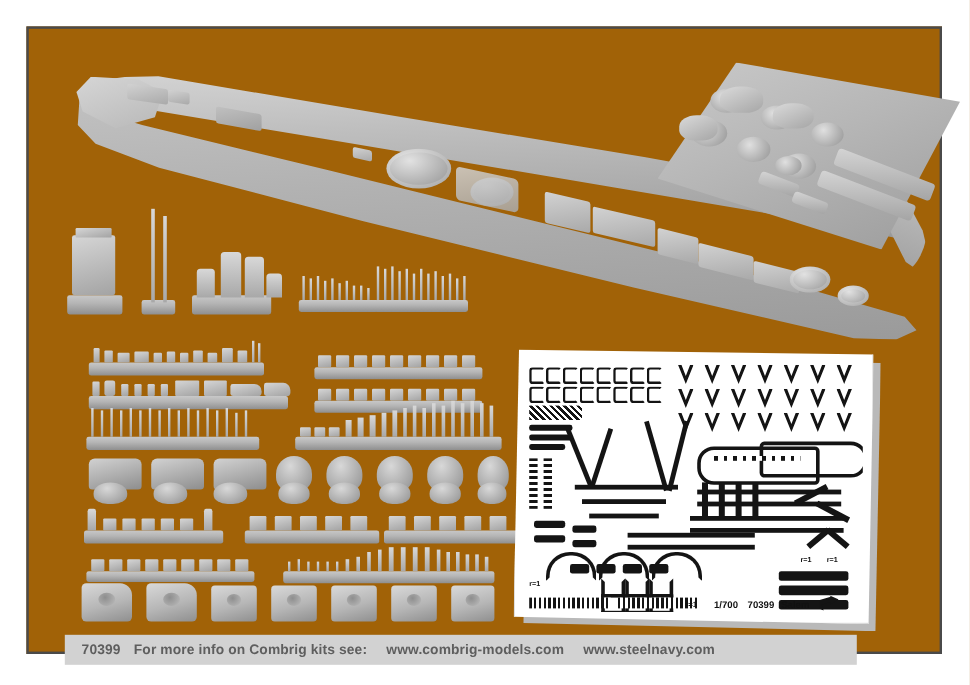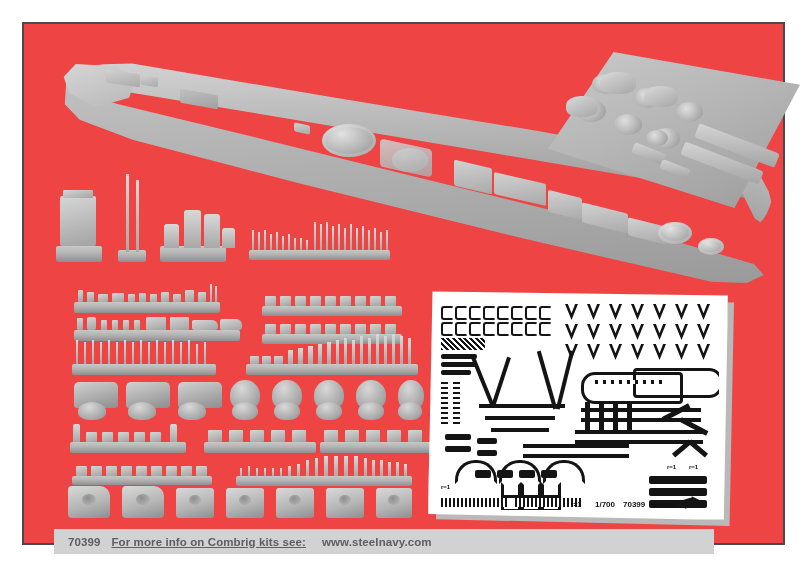--- a/index.html
+++ b/index.html
@@ -1,20 +1,20 @@
 <!DOCTYPE html>
 <html><head>
 <meta charset="utf-8">
 <style>
   html,body{margin:0;padding:0;background:#ffffff;}
   body{width:808px;height:571px;overflow:hidden;font-family:"Liberation Sans",sans-serif;}
   #page{position:relative;width:808px;height:571px;background:#ffffff;}
 
   
-  #frame{position:absolute;left:22px;top:22px;width:763px;height:523px;border:2px solid #4a4a4a;box-sizing:border-box;background:#ef4444;}
+  #frame{position:absolute;left:22px;top:22px;width:763px;height:523px;border:2px solid #4a4a4a;box-sizing:border-box;background:#a16207;}
 
   
   #hull-wrap{position:absolute;left:30px;top:32px;width:725px;height:232px;}
   .hull-body{position:absolute;left:8px;top:6px;width:706px;height:222px;}
   .hull-deck{
     position:absolute;left:0;top:0;width:700px;height:150px;
     background:linear-gradient(178deg,#d3d3d3 0%,#bfbfbf 30%,#a8a8a8 70%,#949494 100%);
     clip-path:polygon(0.4% 9%,2.6% 3.5%,6% 1.5%,10% 1.0%,38% 23%,68% 46%,88% 63%,97% 72%,99.6% 79%,100% 87%,98% 91%,86% 80%,62% 61%,30% 36%,8% 19%,1.6% 13%);
   }
   .hull-side{
@@ -70,21 +70,21 @@
   .cbrk{position:absolute;width:9px;height:10px;border:2px solid #141414;border-radius:3px;border-right-color:transparent;}
   .ladder{position:absolute;background:repeating-linear-gradient(90deg,#141414 0 2px,#ffffff 2px 4px);}
   .pe-label{position:absolute;font-family:"Liberation Sans",sans-serif;font-weight:bold;color:#111;white-space:nowrap;}
 
   
   #footer-bar{position:absolute;left:30px;top:505px;width:660px;height:25px;background:#d2d2d2;}
   #footer-text{position:absolute;left:0;top:0;width:100%;height:100%;display:flex;align-items:center;
     gap:0;color:#5e5e5e;font-weight:bold;font-size:11.5px;letter-spacing:.1px;}
   #footer-text .seg{padding:0 0 0 10px;white-space:nowrap;}
   #footer-text .kit{padding-left:14px;}
-  #footer-text .info{padding-left:11px;text-decoration:underline;}
+  #footer-text .info{padding-left:11px;}
   #footer-text .url{padding-left:16px;}
 
   
   #logo{position:absolute;left:700px;top:477px;width:82px;height:58px;}
   .logo-txt{position:absolute;color:#1b1b1b;font-weight:bold;font-family:"Liberation Serif",serif;letter-spacing:-1px;}
   #logo-kom{left:2px;top:9px;font-size:21px;transform:scaleY(1.25);transform-origin:left top;}
   #logo-brig{left:11px;top:25px;font-size:21px;transform:scaleY(1.3);transform-origin:left top;}
   #logo-made{left:28px;top:47px;font-size:8px;font-family:"Liberation Sans",sans-serif;letter-spacing:0;color:#1b1b1b;transform:scaleY(1.05);transform-origin:left top;}
   #logo-star{position:absolute;left:50px;top:-1px;width:26px;height:26px;background:#1b1b1b;
     clip-path:polygon(50% 0%,61% 35%,98% 35%,68% 57%,79% 91%,50% 70%,21% 91%,32% 57%,2% 35%,39% 35%);}
@@ -470,19 +470,20 @@
           <div class="pz" style="left:248px;top:198px;width:16px;height:13px;clip-path:polygon(0% 30%,58% 10%,50% 0%,100% 28%,56% 60%,58% 42%,10% 62%,22% 100%,0% 86%);"></div>
 
         </div>
       </div>
     </div>
 
     <div id="footer-bar">
       <div id="footer-text">
         <span class="seg kit">70399</span>
         <span class="seg info">For more info on Combrig kits see:</span>
+        <span class="seg url">www.combrig-models.com</span>
         <span class="seg url">www.steelnavy.com</span>
       </div>
     </div>
 
 
   </div>
 </div>
 
 </body></html>

